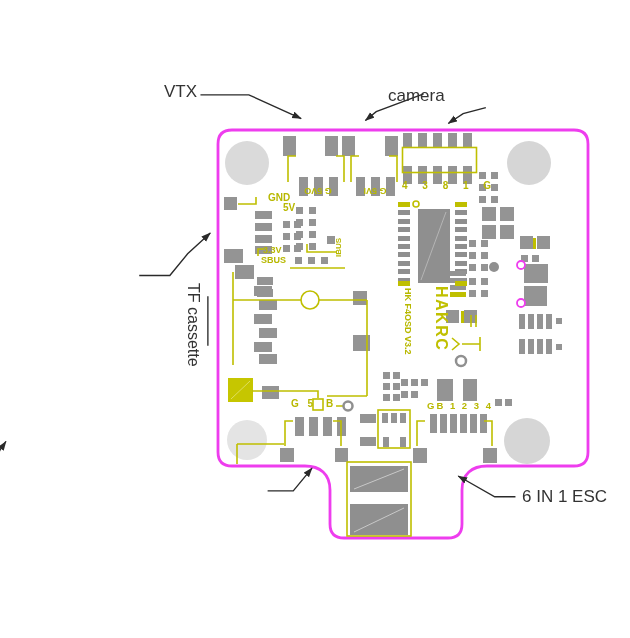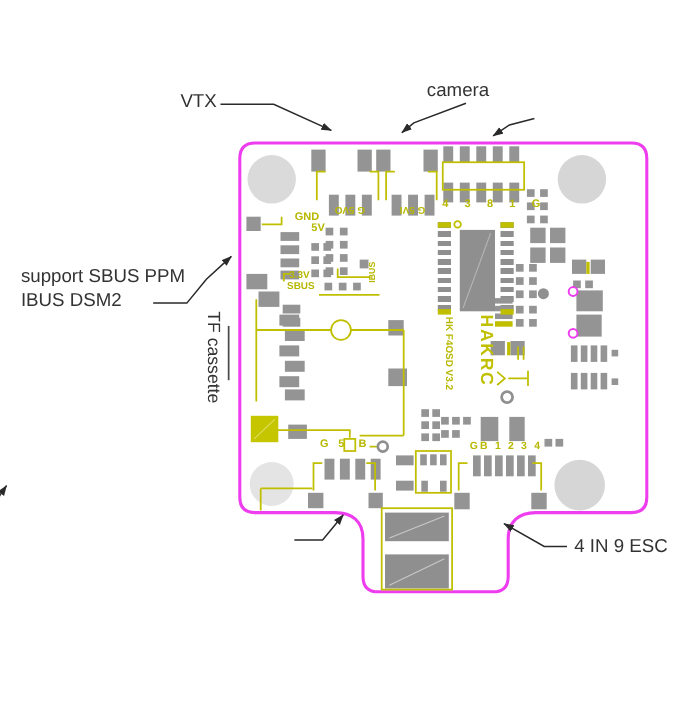--- a/index.html
+++ b/index.html
@@ -247,27 +247,23 @@
       <path marker-end="url(#arr)" d="M492,105 L469,111 L454,121"></path>
       <path marker-end="url(#arr)" d="M141,275 L172,275 L190,253 L213,232"></path>
       <path marker-end="url(#arr)" d="M271,493 L297,493 L316,470"></path>
       <path marker-end="url(#arr)" d="M522,499 L501,499 L464,478"></path>
       <path marker-end="url(#arr)" d="M-5,459 L6,443"></path>
       <line x1="210.5" y1="296" x2="210.5" y2="346" stroke="#4a4a4a" stroke-width="1.6"></line>
     </g>
   </svg>
 
   <div class="anno" style="left:164px;top:82px">VTX</div>
-  <div class="anno" style="left:388px;top:72px">camera</div>
-  <div class="anno" style="left:19px;top:240px;line-height:22px">
-    <span style="display:block">support SBUS PPM</span>
-    <span style="display:block">IBUS DSM2</span>
-  </div>
+  <div class="anno" style="left:388px;top:86px">camera</div>
   <div class="anno rot90" style="left:202px;top:283px;font-size:16px">TF cassette</div>
-  <div class="anno" style="left:522px;top:487px">4 IN 9 ESC</div>
+  <div class="anno" style="left:522px;top:487px">6 IN 1 ESC</div>
 
   <div class="silk" style="left:268px;top:192px;font-size:10px">GND</div>
   <div class="silk" style="left:283px;top:202px;font-size:10px">5V</div>
   <div class="silk rot180" style="left:299px;top:186px;width:38px;font-size:9px">G 5VO</div>
   <div class="silk rot180" style="left:356px;top:186px;width:38px;font-size:9px">G 5VI</div>
   <div class="silk" style="left:402px;top:180px;font-size:10px;letter-spacing:6px">4 3 8 1 G</div>
   <div class="silk rotm90" style="left:334px;top:257px;font-size:8px">IBUS</div>
   <div class="silk" style="left:263px;top:245px;font-size:9px">3.3V</div>
   <div class="silk" style="left:261px;top:255px;font-size:9px">SBUS</div>
   <div class="silk rot90" style="left:413px;top:288px;font-size:9px;color:#b8b800">HK F4OSD V3.2</div>

